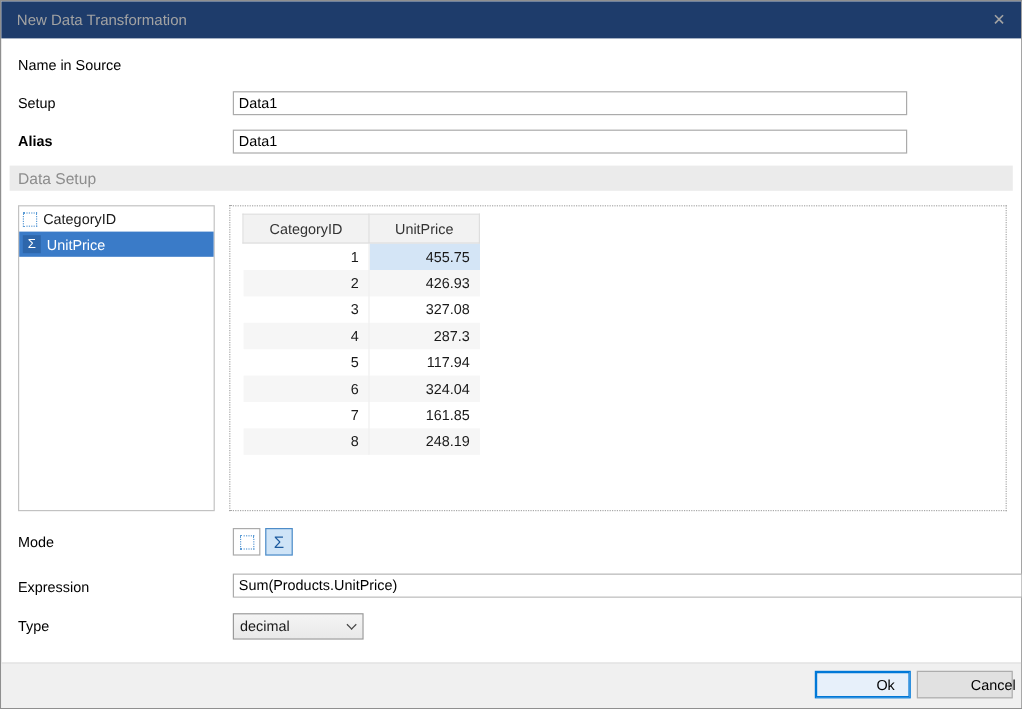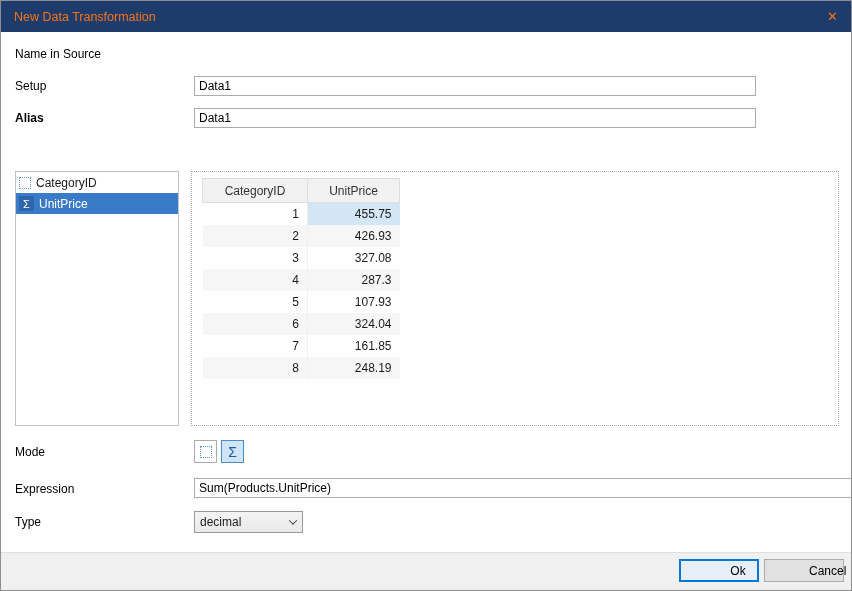--- a/index.html
+++ b/index.html
@@ -4,21 +4,21 @@
 <style>
   * { box-sizing: border-box; }
   html, body { margin: 0; padding: 0; }
   body {
     width: 852px; height: 591px;
     font-family: "Liberation Sans", sans-serif;
     font-size: 12px; color: #1a1a1a; background: #fff;
   }
   #dialog { position: relative; width: 852px; height: 591px; border: 1px solid #8f8f8f; background: #fff; overflow: hidden; }
 
-  .titlebar { position: absolute; left: 0; top: 0; right: 0; height: 31px; background: #1e3c6b; color: #f97316;
+  .titlebar { position: absolute; left: 0; top: 0; right: 0; height: 31px; background: #1e3c6b; color: #a3a3a3;
     display: flex; align-items: center; padding: 0 13px; font-size: 12.5px; }
   .close { margin-left: auto; font-size: 13px; width: 22px; text-align: right; cursor: default; }
 
   .label { position: absolute; left: 14px; color: #000000; }
   .lbl-source { top: 46px; } .lbl-name { top: 78px; } .lbl-alias { top: 110px; font-weight: bold; }
   .lbl-mode { top: 444px; } .lbl-expr { top: 481px; } .lbl-type { top: 514px; }
 
   input.text { position: absolute; left: 193px; width: 562px; height: 20px; border: 1px solid #ababab;
     padding: 1px 4px; font: 12px "Liberation Sans", sans-serif; color: #000; outline: none; background: #fff; }
   .inp-source { top: 43px; } .inp-name { top: 75px; } .inp-alias { top: 107px; }
@@ -85,20 +85,21 @@
   </div>
 
   <span class="label lbl-source">Name in Source</span>
 
   <span class="label lbl-name">Setup</span>
   <input class="text inp-name" value="Data1" style="">
 
   <span class="label lbl-alias">Alias</span>
   <input class="text inp-alias" value="Data1" style="">
 
+  <div class="section">Data Setup</div>
 
   <div class="list-panel">
     <div class="list-item">
       <span class="dim-icon"></span>
       <span>CategoryID</span>
     </div>
     <div class="list-item selected">
       <span class="sigma-badge">Σ</span>
       <span>UnitPrice</span>
     </div>
@@ -124,21 +125,21 @@
         <tr>
           <td class="c1">3</td>
           <td class="c2">327.08</td>
         </tr>
         <tr>
           <td class="c1">4</td>
           <td class="c2">287.3</td>
         </tr>
         <tr>
           <td class="c1">5</td>
-          <td class="c2">107.93</td>
+          <td class="c2">117.94</td>
         </tr>
         <tr>
           <td class="c1">6</td>
           <td class="c2">324.04</td>
         </tr>
         <tr>
           <td class="c1">7</td>
           <td class="c2">161.85</td>
         </tr>
         <tr>

